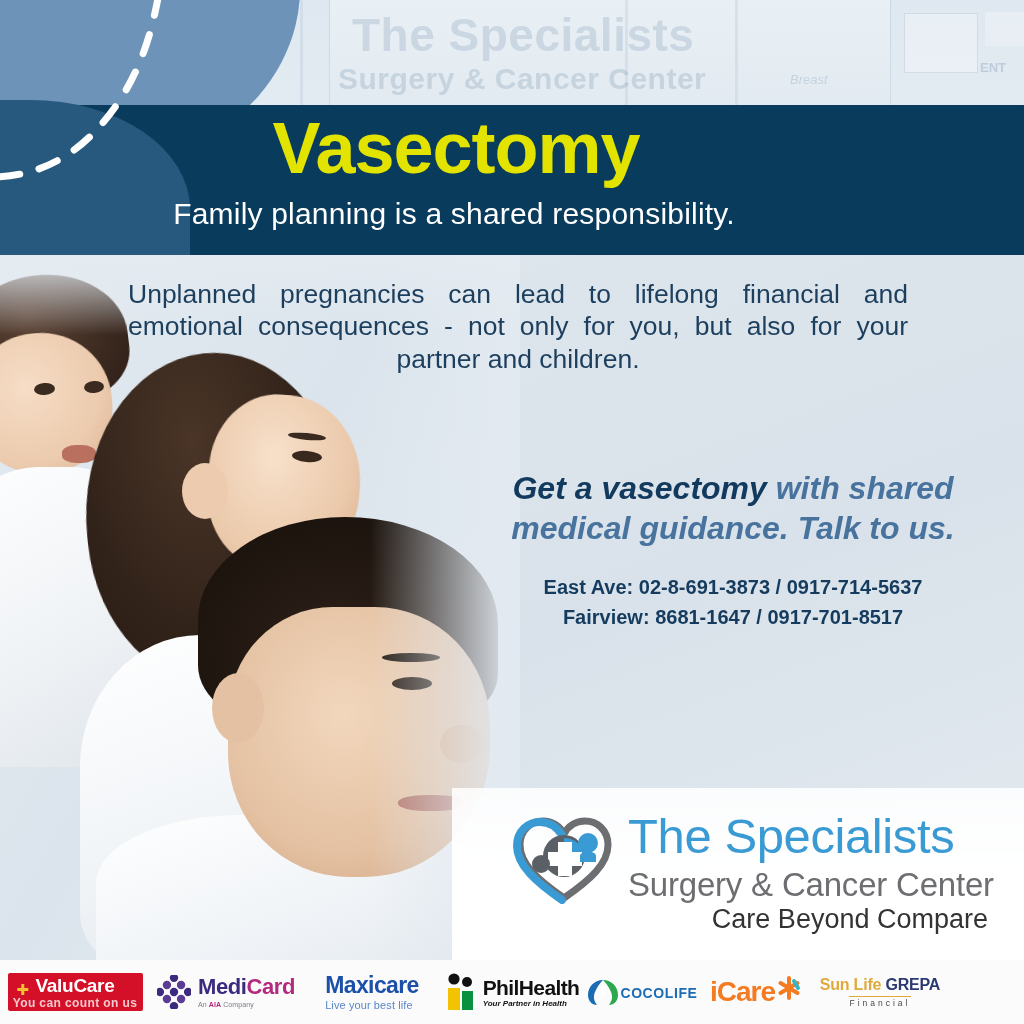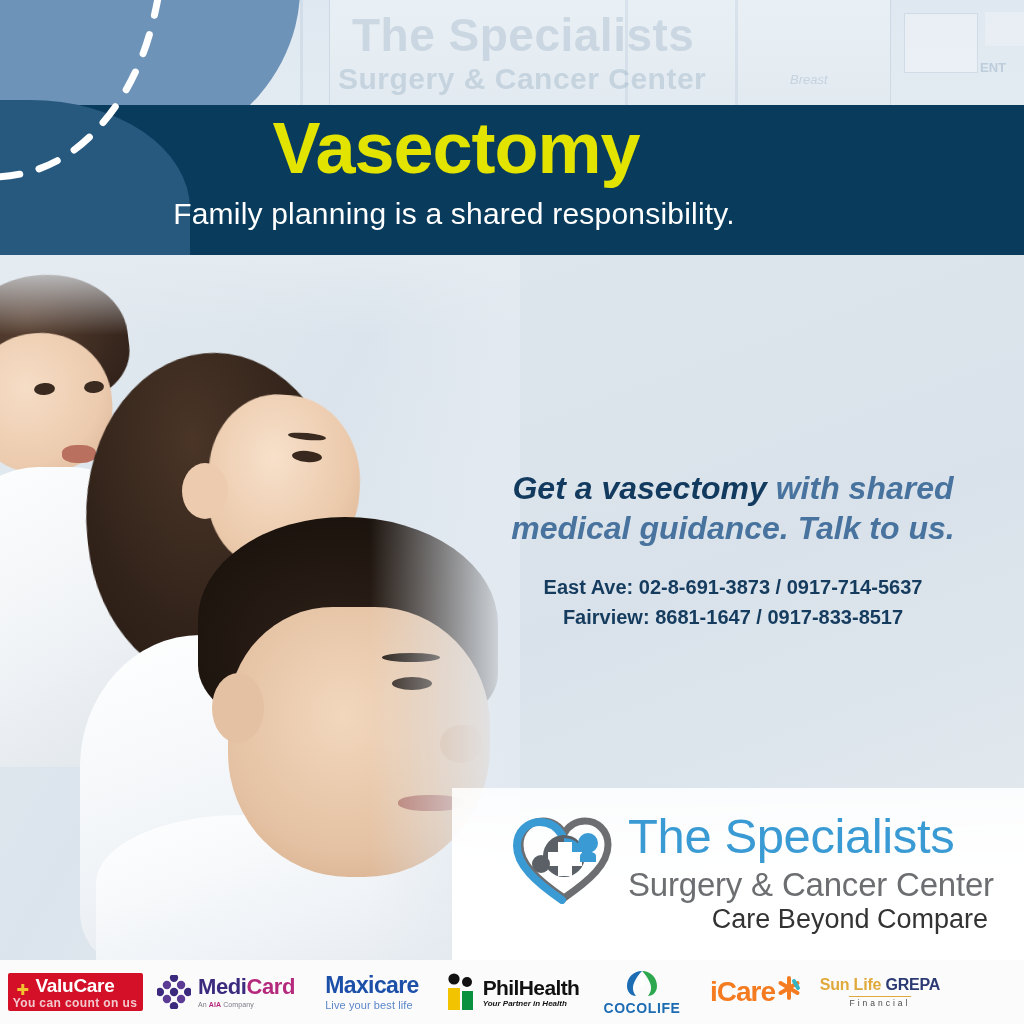--- a/index.html
+++ b/index.html
@@ -161,21 +161,21 @@
 
   .ph{display:flex;align-items:center;gap:4px;}
   .ph-txt{display:flex;flex-direction:column;line-height:1;}
   .ph-name{font-size:21px;font-weight:700;color:#111;letter-spacing:-.6px;}
   .ph-sub{font-size:8px;font-style:italic;font-weight:700;color:#111;margin-top:2px;}
 
   .mx{display:flex;flex-direction:column;line-height:1;}
   .mx-name{font-size:23px;font-weight:700;color:#1b4fa8;letter-spacing:-.6px;}
   .mx-sub{font-size:11px;color:#5a86c8;margin-top:3px;letter-spacing:.1px;}
 
-  .cc{display:flex;flex-direction:column;align-items:center;}
+  .cc{display:flex;flex-direction:row;align-items:center;}
   .cc-name{font-size:14px;font-weight:700;color:#1b6cb3;letter-spacing:.6px;margin-top:2px;}
 
   .ic{display:flex;align-items:center;}
   .ic-name{font-size:28px;font-weight:700;color:#f47b20;letter-spacing:-1px;line-height:1;}
 
   .sl{display:flex;flex-direction:column;align-items:center;line-height:1;}
   .sl-top{font-size:16px;font-weight:700;letter-spacing:-.2px;}
   .sl-top .g{color:#e0a93b;}
   .sl-top .n{color:#2b3a72;}
   .sl-bot{font-size:8.5px;color:#4a4a4a;letter-spacing:3px;margin-top:3px;
@@ -232,26 +232,27 @@
     <div class="dad-face blur"></div>
     <div class="dad-ear"></div>
     <div class="dad-brow"></div>
     <div class="dad-eye"></div>
     <div class="dad-nose"></div>
     <div class="dad-mouth"></div>
     <div class="photo-fade-r"></div>
     <div class="photo-fade-t"></div>
   </div>
 
+  <div class="para">Unplanned pregnancies can lead to lifelong financial and emotional consequences - not only for you, but also for your partner and children.</div>
 
   <div class="cta"><b>Get a vasectomy</b><span> with shared medical guidance. Talk to us.</span></div>
 
   <div class="contact">
     <div>East Ave: 02-8-691-3873  / 0917-714-5637</div>
-    <div>Fairview: 8681-1647 / 0917-833-8517</div>
+    <div>Fairview: 8681-1647 / 0917-701-8517</div>
   </div>
 
   <div class="logopanel"></div>
   <svg class="logomark" viewBox="0 0 104 92">
     <path d="M52 86 C26 68 8 52 8 33 C8 18 19 9 31 9 C40 9 48 14 52 22 C56 14 64 9 73 9 C85 9 96 18 96 33 C96 52 78 68 52 86 Z" fill="none" stroke="#6d6e71" stroke-width="7"></path>
     <path d="M50 88 C24 70 5 53 5 34 C5 19 16 10 28 10 C37 10 45 15 50 23" fill="none" stroke="#3a9bd4" stroke-width="8" stroke-linecap="round"></path>
     <circle cx="52" cy="44" r="21" fill="#5a6066"></circle>
     <path d="M52 26 A21 21 0 0 1 73 47 L52 47 Z" fill="#3a9bd4"></path>
     <path d="M46 30 h14 v10 h10 v14 h-10 v10 h-14 v-10 h-10 v-14 h10 z" fill="#ffffff"></path>
     <circle cx="76" cy="31" r="10" fill="#3a9bd4"></circle>

